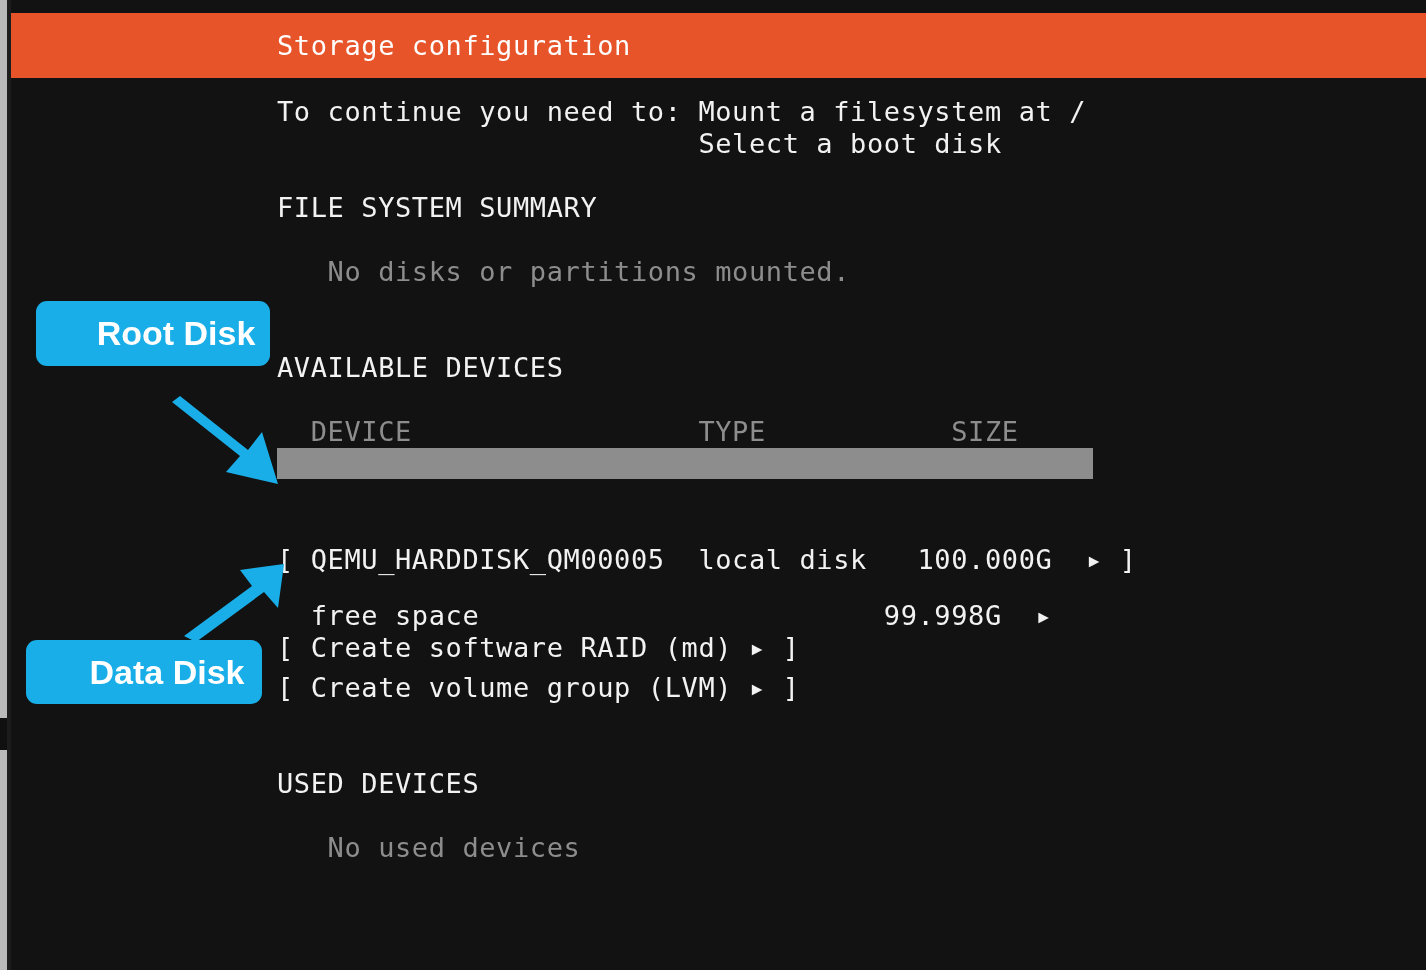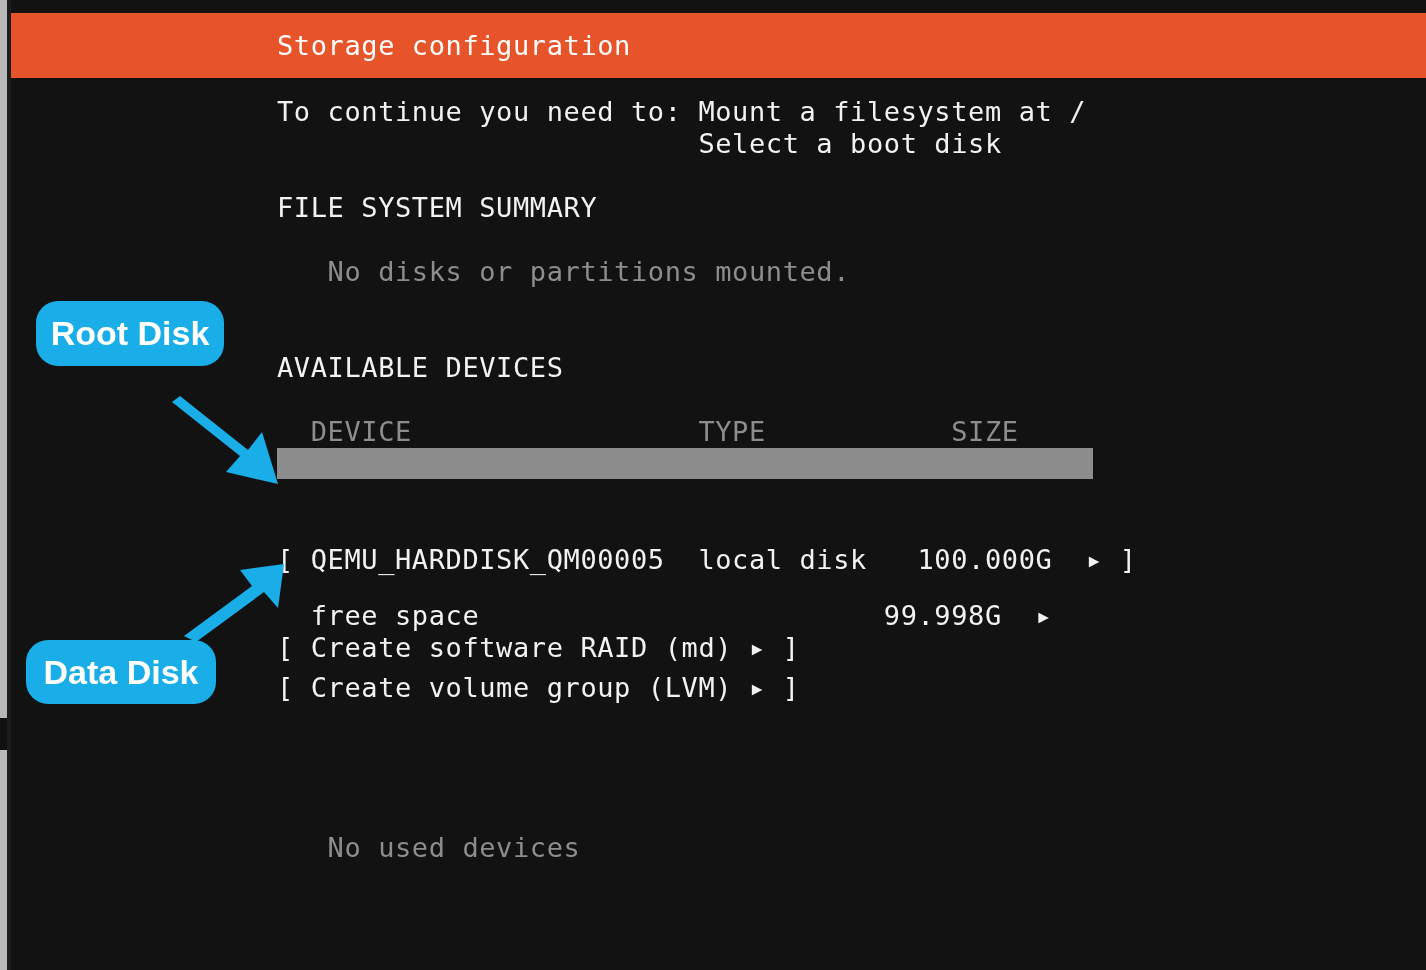--- a/index.html
+++ b/index.html
@@ -86,29 +86,30 @@
     font-size: 27px;
     letter-spacing: 0.6px;
     white-space: pre;
     color: #121212;
   }
 
   
   .callout-badge {
     position: absolute;
     background: #19aee8;
-    border-radius: 22px;
+    border-radius: 11px;
     color: #ffffff;
     font-family: "Liberation Sans", sans-serif;
     font-weight: bold;
     font-size: 34px;
     display: flex;
     align-items: center;
     justify-content: center;
     white-space: pre;
+    padding-left: 46px;
   }
   #callout-root-disk {
     left: 36px; top: 301px;
     width: 188px; height: 65px;
   }
   #callout-data-disk {
     left: 26px; top: 640px;
     width: 190px; height: 64px; text-align: center;
   }
 
@@ -141,20 +142,21 @@
   <div id="selected-row-highlight"></div>
 
 
   <div class="tline" style="top:544px;">[ QEMU_HARDDISK_QM00005  local disk   100.000G  ▸ ]</div>
 
   <div class="tline" style="top:576px;margin-top:24px;">  free space                        99.998G  ▸</div>
 
   <div class="tline" style="top:632px;">[ Create software RAID (md) ▸ ]</div>
   <div class="tline" style="top:672px;">[ Create volume group (LVM) ▸ ]</div>
 
+  <div class="tline" style="top:768px;">USED DEVICES</div>
   <div class="tline dim" style="top:832px;">   No used devices</div>
 
 </div>
 
 <div id="callout-root-disk" class="callout-badge">Root Disk</div>
 
 <svg class="callout-arrow" style="left:170px; top:388px;" width="130" height="100" viewBox="0 0 130 100">
   <path d="M 10 8 L 78 62 L 92 44 L 108 96 L 56 84 L 70 68 L 2 14 Z" fill="#19aee8"></path>
 </svg>
 

